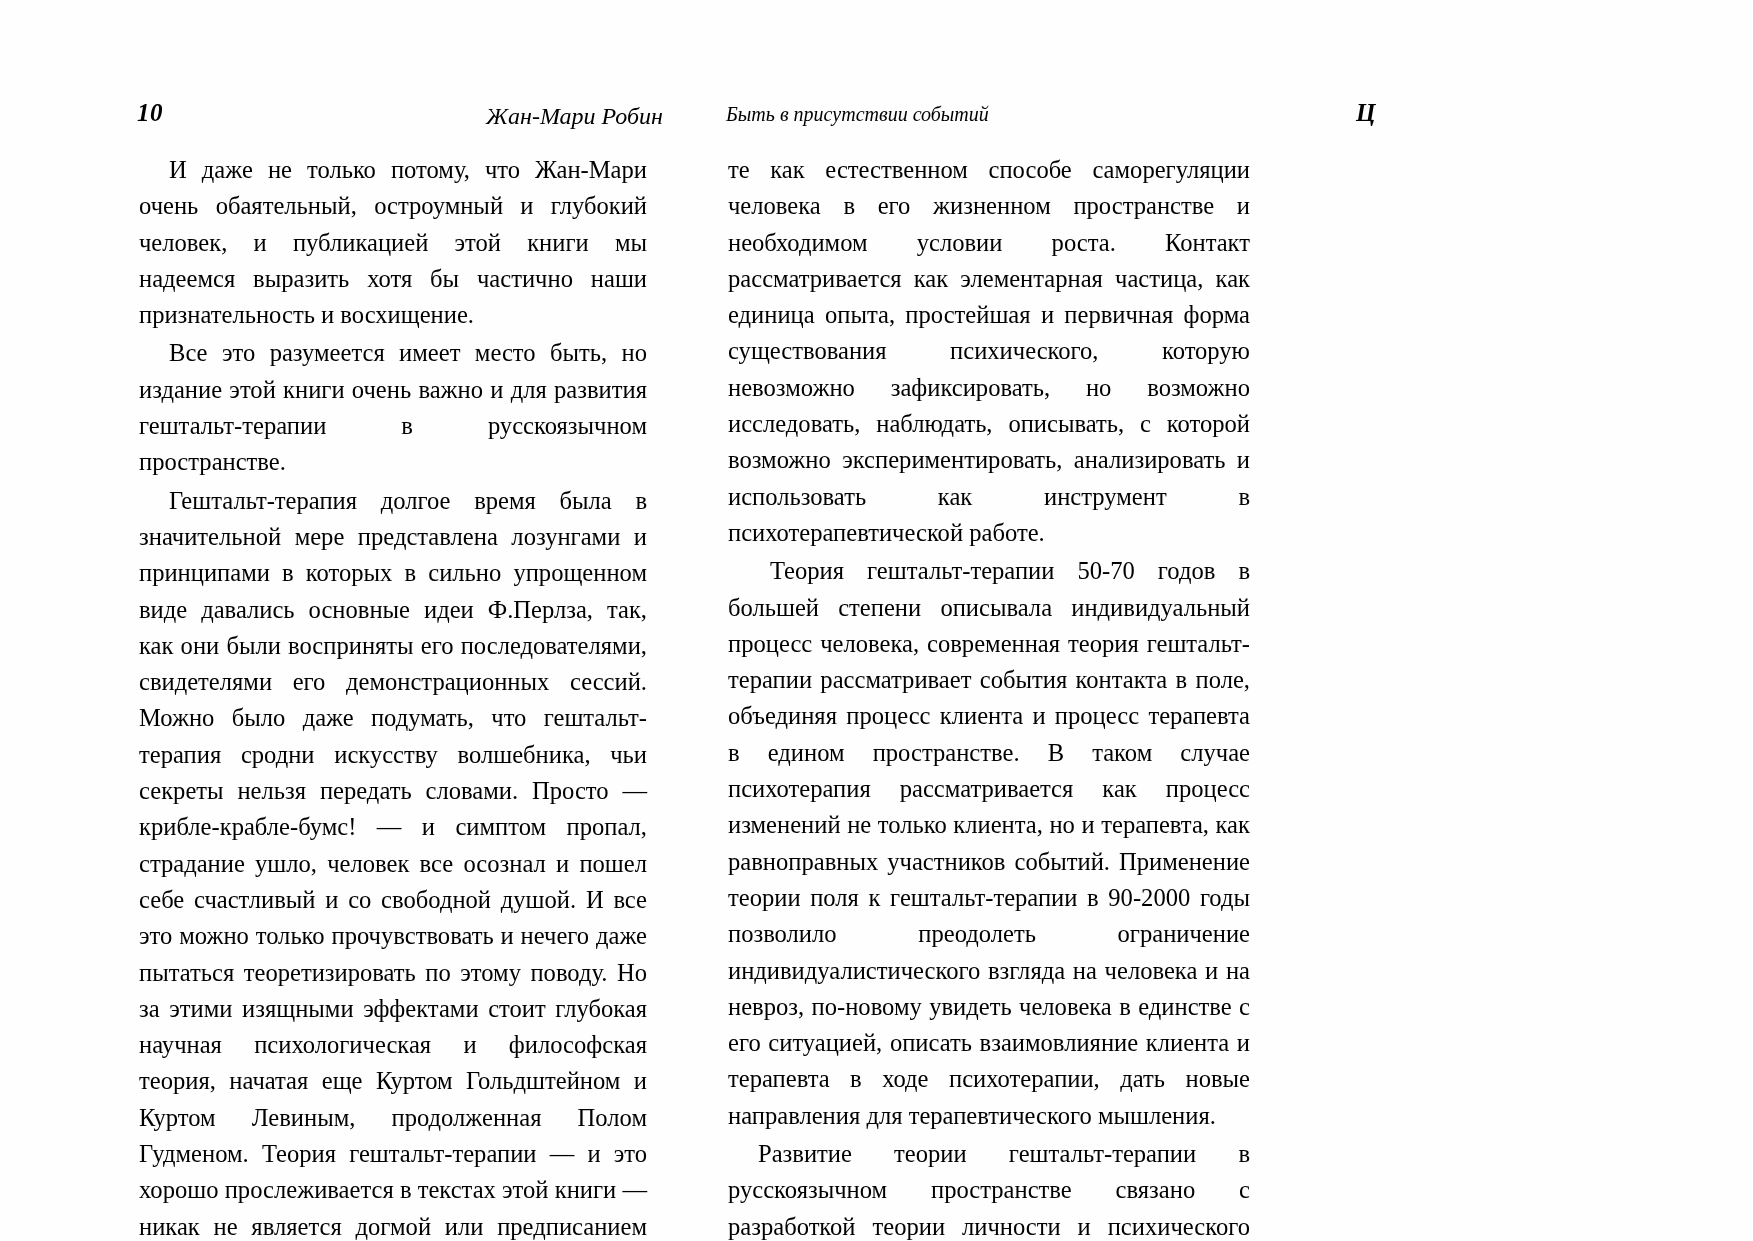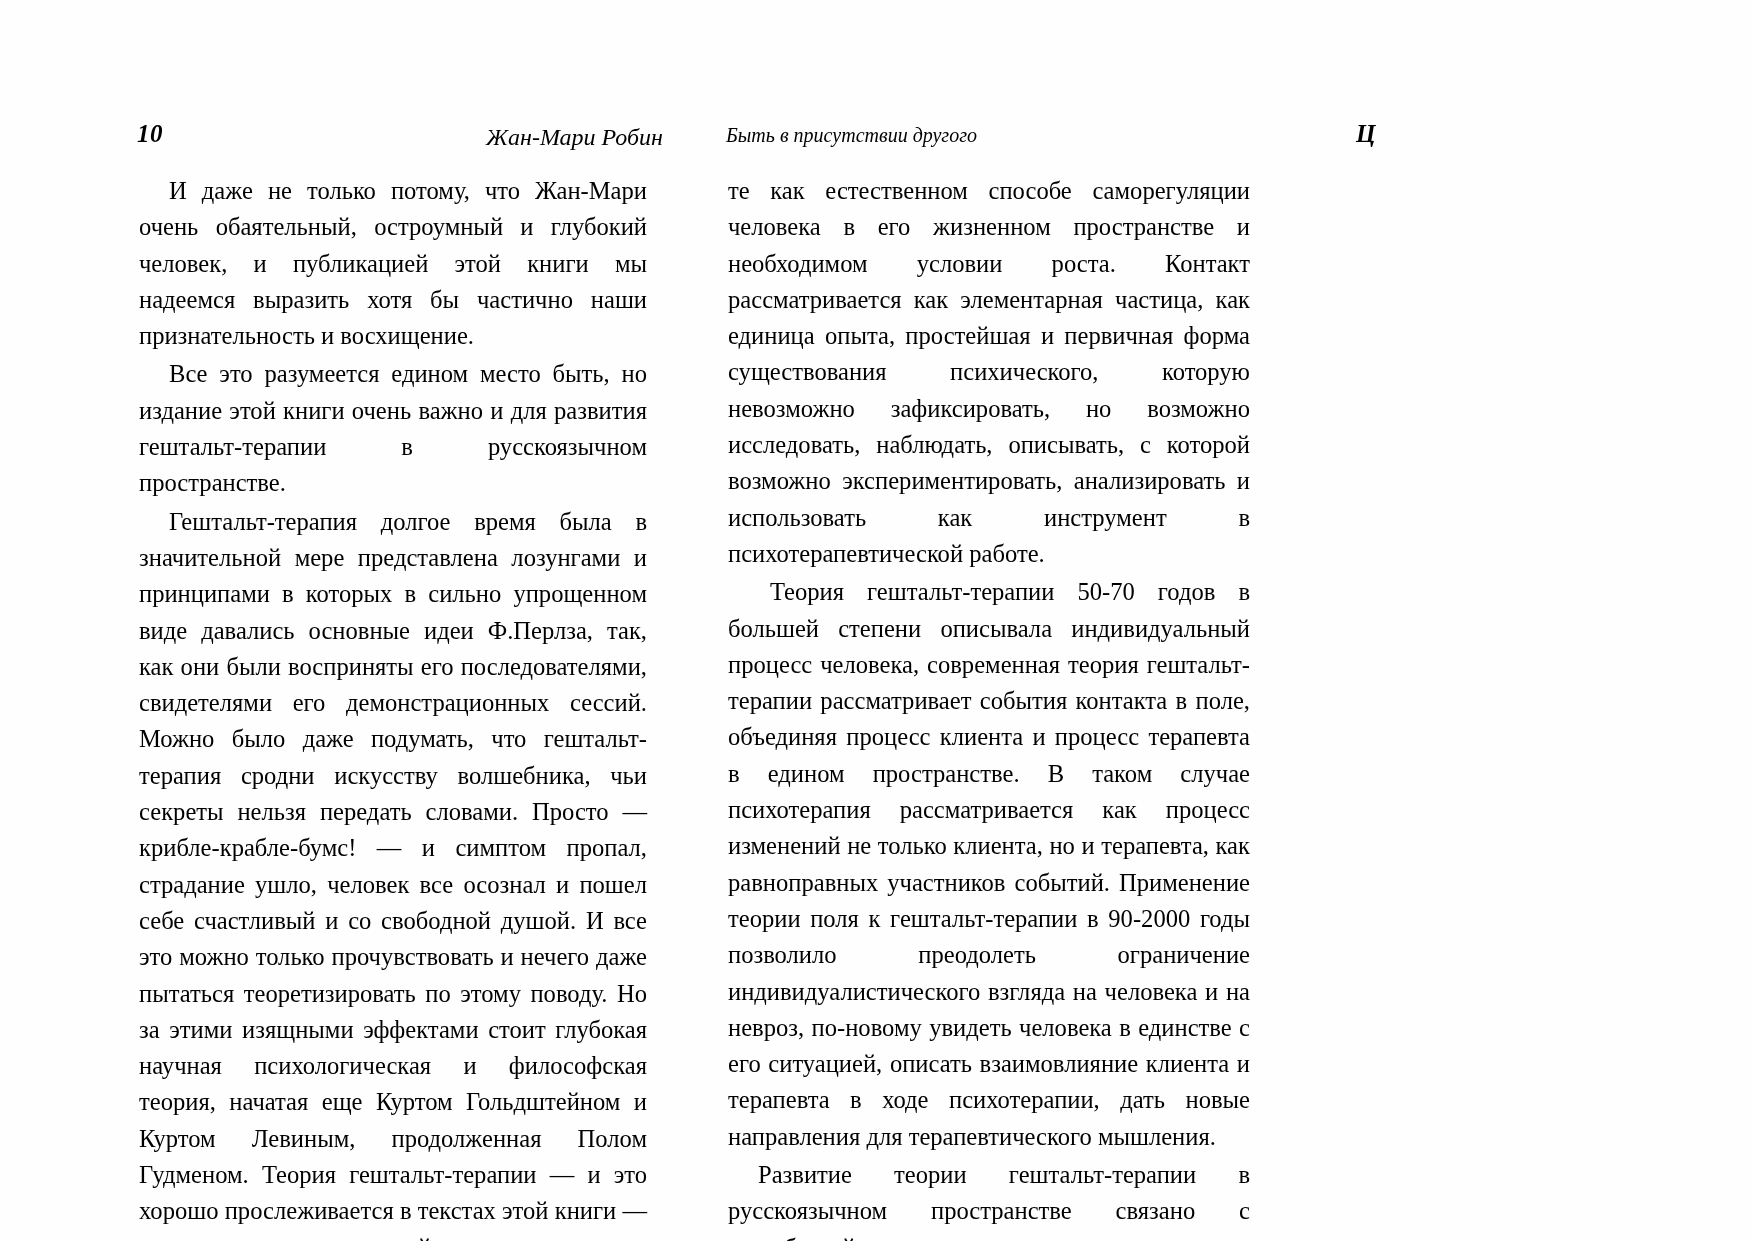--- a/index.html
+++ b/index.html
@@ -54,21 +54,20 @@
   .page-right {
     width: 1077px;
     padding: 95px 0 0 50px;
   }
 
   
   .running-head {
     position: relative;
     height: 46px;
     width: 100%;
-    margin-top: 21px;
   }
   .folio {
     position: absolute;
     top: 4px;
     left: 0;
     font-weight: bold;
     font-style: italic;
     font-size: 25px;
     letter-spacing: 0.5px;
   }
@@ -136,30 +135,30 @@
 
     <div class="page page-left">
 
       <div class="running-head">
         <div class="folio">10</div>
         <div class="head-title-left">Жан-Мари Робин</div>
       </div>
 
       <div class="column">
         <p class="ind">И даже не только потому, что Жан-Мари очень обаятельный, остроумный и глубокий человек, и пуб­ликацией этой книги мы надеемся выразить хотя бы частично наши признательность и восхищение.</p>
-        <p class="ind">Все это разумеется едином место быть, но издание этой книги очень важно и для развития гештальт-те­рапии в русскоязычном пространстве.</p>
+        <p class="ind">Все это разумеется имеет место быть, но издание этой книги очень важно и для развития гештальт-те­рапии в русскоязычном пространстве.</p>
         <p class="ind">Гештальт-терапия долгое время была в значитель­ной мере представлена лозунгами и принципами   в которых в сильно упрощенном виде давались основ­ные идеи Ф.Перлза, так, как они были восприняты его последователями, свидетелями его демонстраци­онных сессий.   Можно было даже подумать, что ге­штальт-терапия сродни искусству волшебника, чьи секреты нельзя передать словами. Просто — крибле-крабле-бумс! — и симптом пропал, страдание ушло, человек все осознал и пошел себе счастливый и со сво­бодной душой. И все это можно только прочувство­вать и нечего даже пытаться теоретизировать по это­му поводу. Но за этими изящными эффектами стоит глубокая научная психологическая и философская теория, начатая еще Куртом Гольдштейном и Кур­том Левиным, продолженная Полом Гудменом. Тео­рия гештальт-терапии — и это хорошо прослеживается в текстах этой книги — никак не является догмой или предписанием для терапевта, чем-то застывшим, завершенным. Напротив, она поддерживает способ­ность терапевта сомневаться и быть внимательным к изменчивости и мимолетности сиюминутности собы­тий, замечать возникающую новизну, поддержива­ющую рост терапевта и клиента.</p>
 
       </div>
     </div>
 
     <div class="page page-right">
 
       <div class="running-head">
-        <div class="head-title-right">Быть в присутствии другого</div>
+        <div class="head-title-right">Быть в присутствии событий</div>
         <div class="folio-right">Ц</div>
       </div>
 
       <div class="column column-right">
         <p>те как естественном способе саморегуляции человека в его жизненном пространстве и необходимом усло­вии роста. Контакт рассматривается как элементар­ная частица, как единица опыта, простейшая и пер­вичная форма существования психического, которую невозможно зафиксировать, но возможно исследо­вать, наблюдать, описывать, с которой возможно экс­периментировать, анализировать и использовать как инструмент в психотерапевтической работе.</p>
         <p class="ind-wide"> Теория гештальт-терапии 50-70 годов в большей степени описывала индивидуальный процесс челове­ка, современная теория гештальт-терапии рассмат­ривает события контакта в поле, объединяя процесс клиента и процесс терапевта в едином пространстве. В таком случае психотерапия рассматривается как процесс изменений не только клиента, но и терапев­та, как равноправных участников событий. Приме­нение теории поля к гештальт-терапии в 90-2000 годы позволило преодолеть ограничение индивидуалисти­ческого взгляда на человека и на невроз, по-новому увидеть человека в единстве с его ситуацией, описать взаимовлияние клиента и терапевта в ходе психотера­пии, дать новые направления для терапевтического мышления.</p>
         <p class="ind">Развитие теории гештальт-терапии в русскоязыч­ном пространстве связано с разработкой теории лич­ности и психического развития в культурном про­странстве, теории патопсихологии, из чего выросла достаточно самобытное и глубокое направление — ди­намическая теория гештальт-терапии Хломова.</p>
 
       </div>
     </div>

